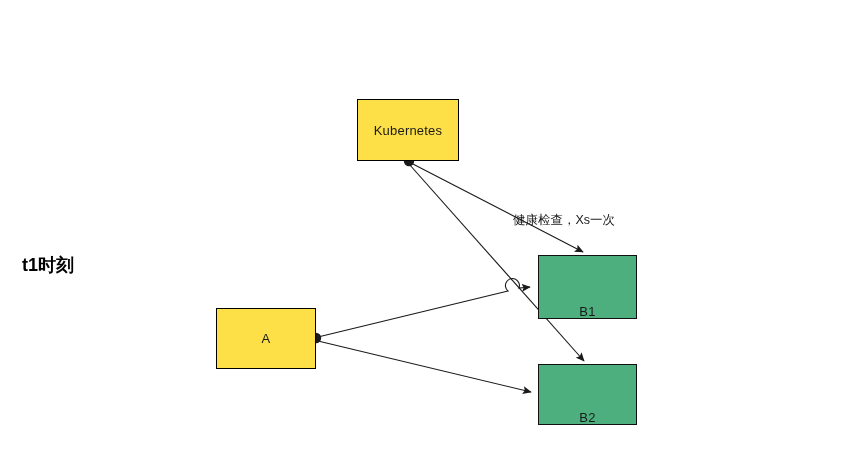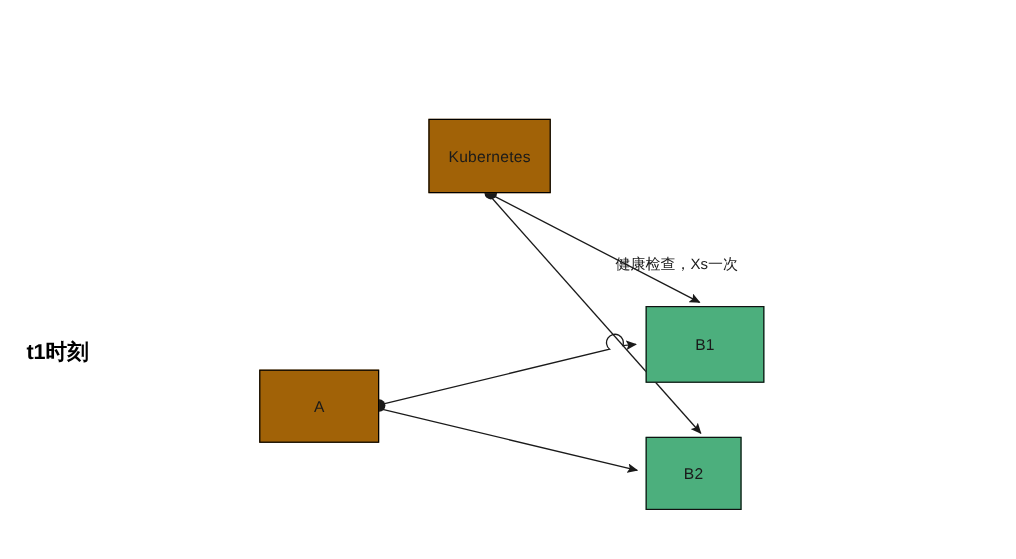--- a/index.html
+++ b/index.html
@@ -30,38 +30,38 @@
     box-sizing: border-box;
     display: flex;
     align-items: center;
     justify-content: center;
     border: 1px solid #000000;
     font-size: 13px;
     color: #1a1a1a;
     letter-spacing: 0.2px;
   }
   .node-plain {
-    background: #a16207;
+    background: #fde047;
   }
   .node-green {
     background: #4CAF7D;
     border: 1.6px solid #111111;
+    align-items: flex-end;
   }
   .node-label {
     line-height: 1;
     white-space: nowrap;
   }
   .time-label {
     position: absolute;
     font-size: 18px;
     font-weight: bold;
     color: #000000;
     white-space: nowrap;
     line-height: 1;
-    margin-top: 28px;
   }
   .edge-label {
     position: absolute;
     font-size: 12.5px;
     color: #1a1a1a;
     white-space: nowrap;
     line-height: 1;
     margin-top: 40px;
   }
 </style>
@@ -96,19 +96,19 @@
   </div>
 
   <div class="node node-plain" style="left:216px; top:308px; width:100px; height:61px;">
     <span class="node-label">A</span>
   </div>
 
   <div class="node node-green" style="left:538px; top:255px; width:99px; height:64px;">
     <span class="node-label">B1</span>
   </div>
 
-  <div class="node node-green" style="left:538px; top:364px; width:80px; height:61px;">
+  <div class="node node-green" style="left:538px; top:364px; width:99px; height:61px;">
     <span class="node-label">B2</span>
   </div>
 
   <div class="edge-label" style="left:513px; top:174px;">健康检查，Xs一次</div>
 
 </div>
 
 </body></html>

